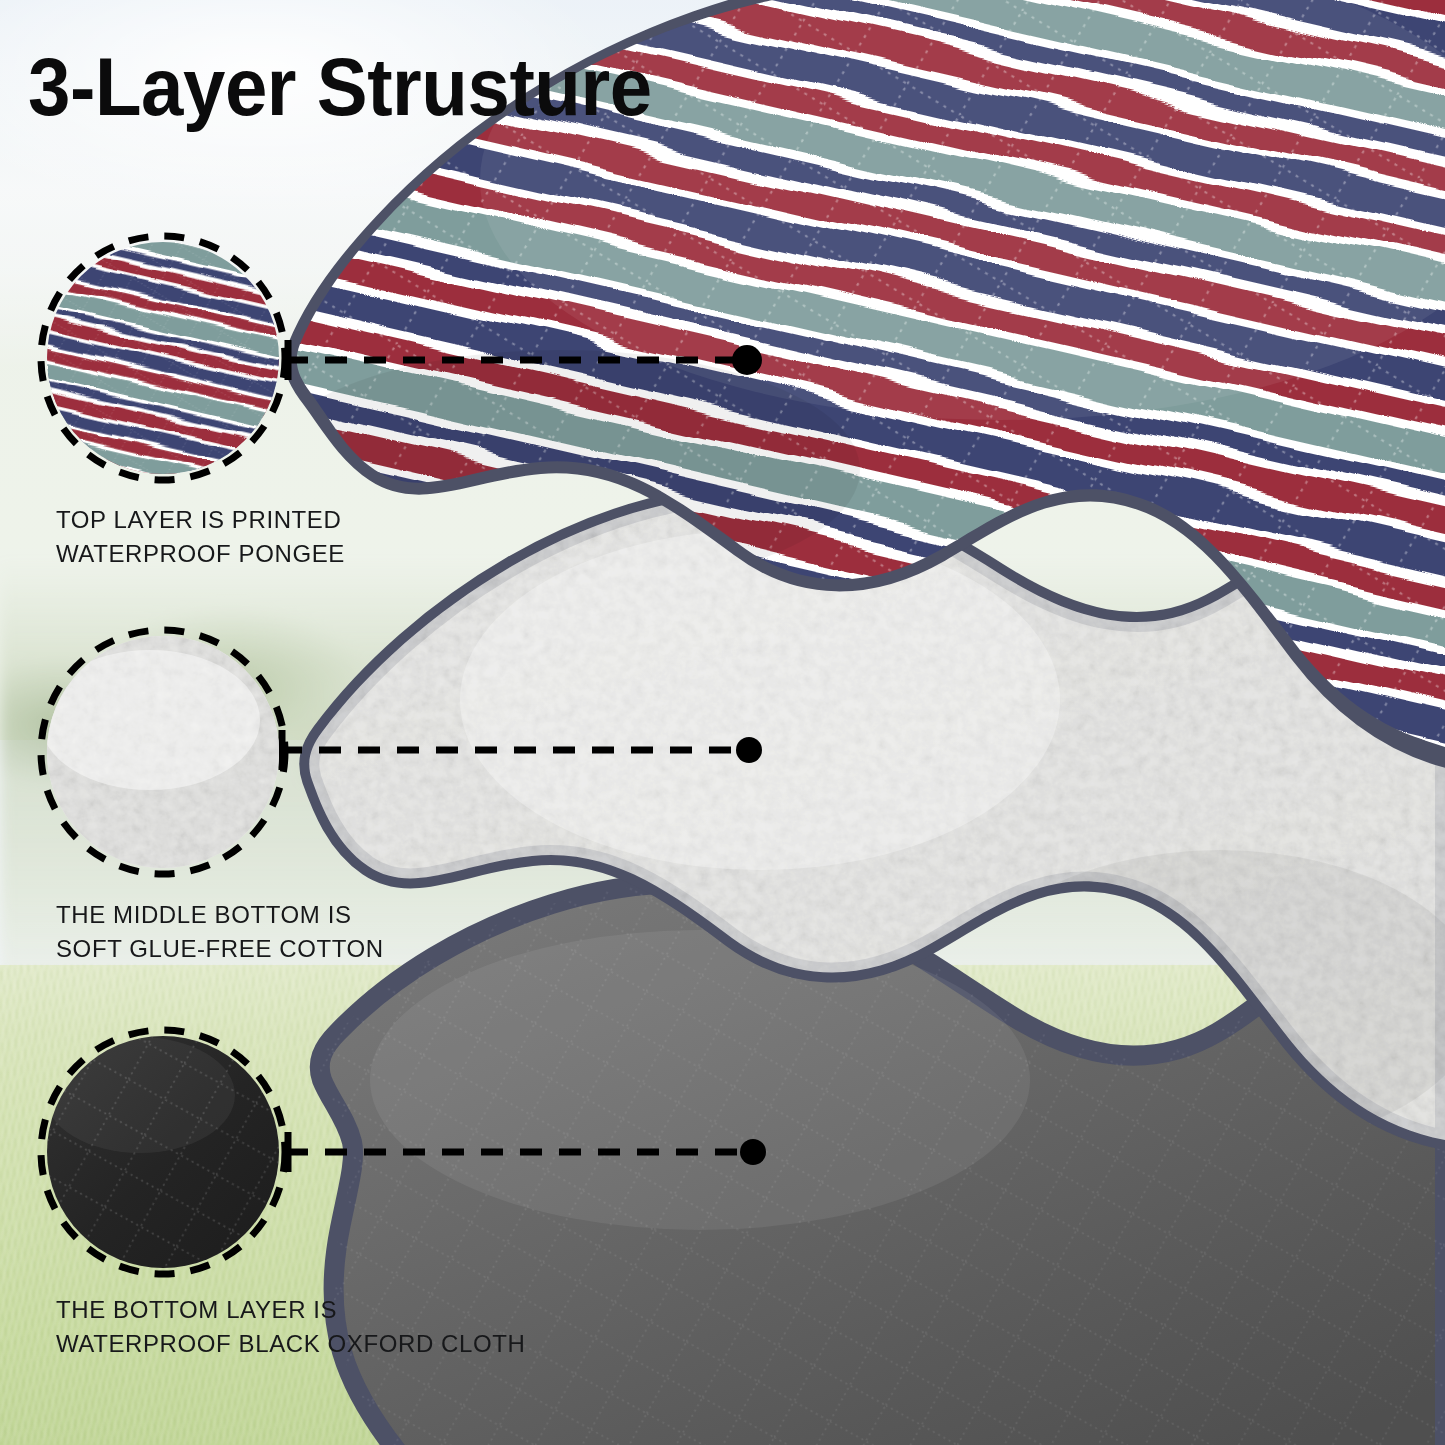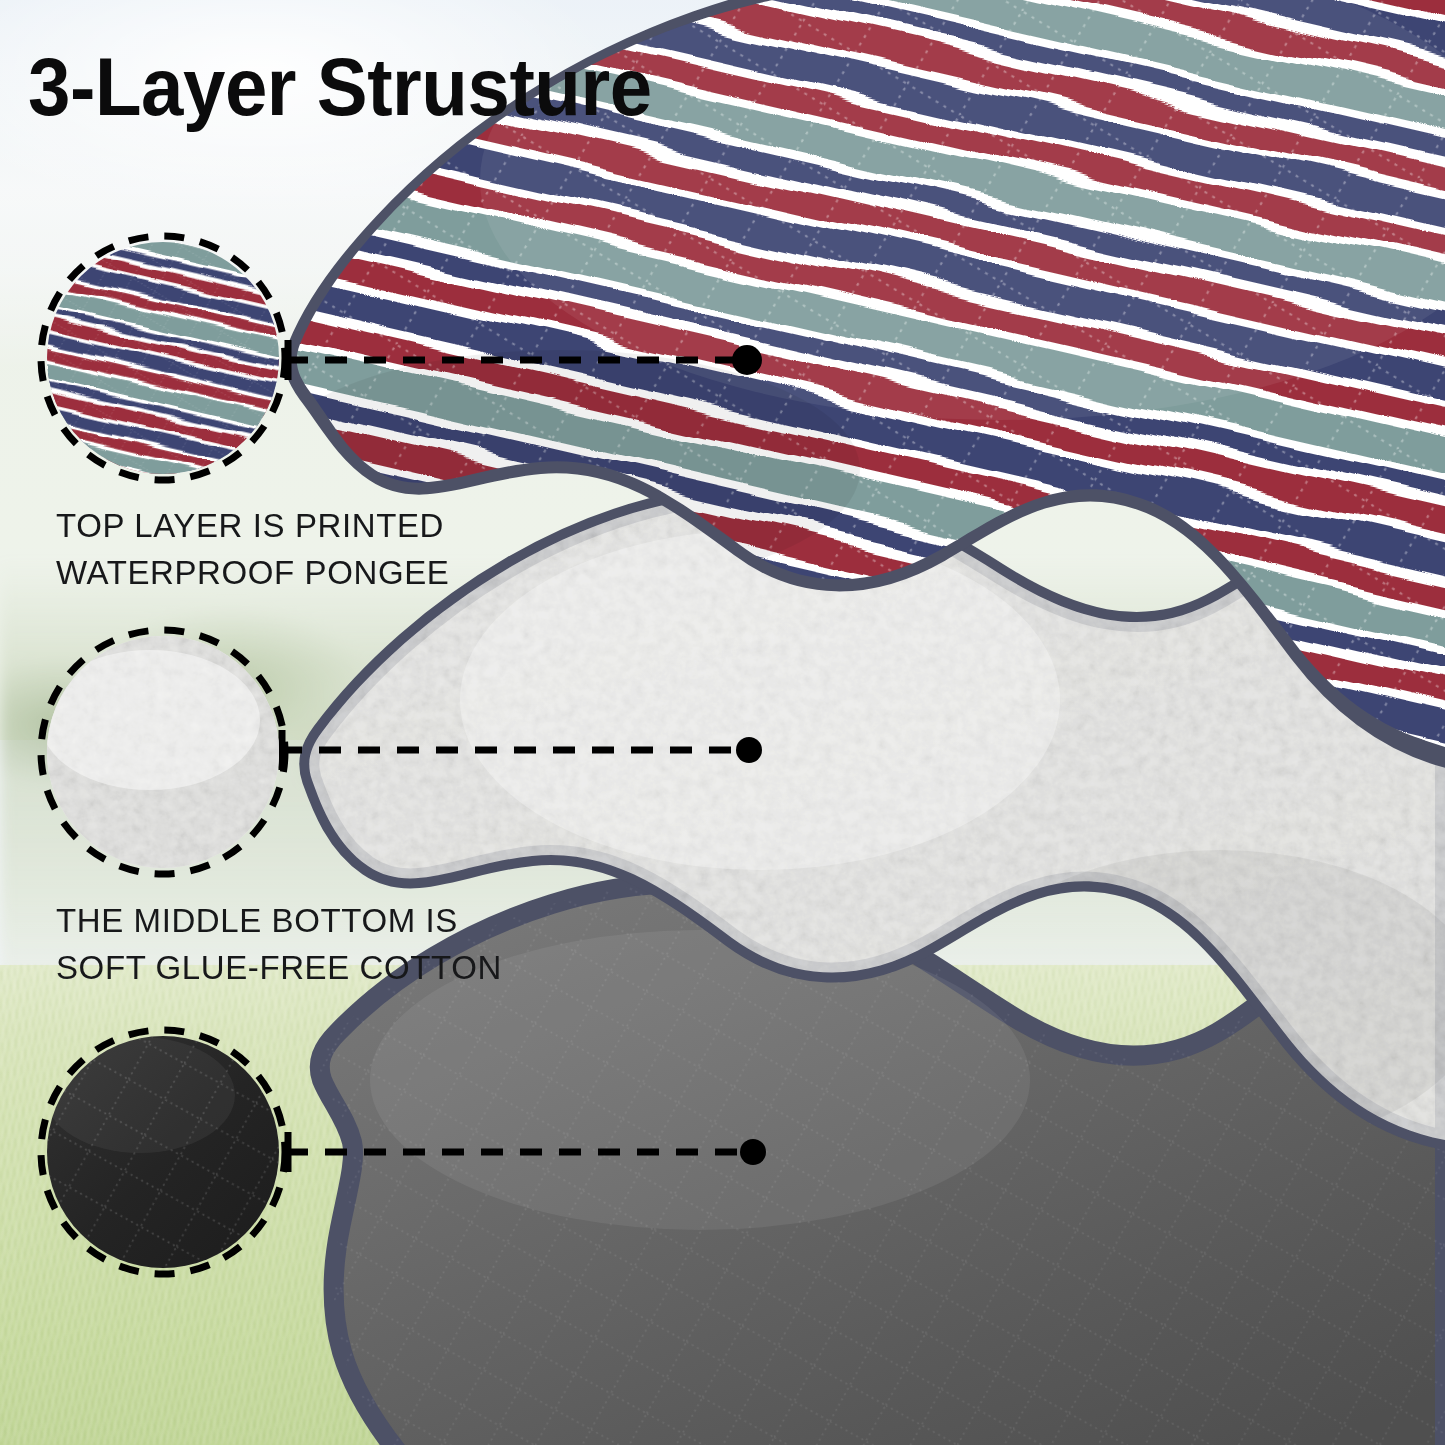--- a/index.html
+++ b/index.html
@@ -102,21 +102,21 @@
     white-space: nowrap;
     font-stretch: condensed;
     transform: scaleX(0.93);
     transform-origin: left center;
   }
 
   
   .caption {
     position: absolute;
     color: #17181a;
-    font-size: 33px;
+    font-size: 24px;
     line-height: 1.42;
     letter-spacing: 0.6px;
     white-space: pre-line;
     font-weight: 400;
   }
   #cap-top    { left: 56px;  top: 503px; }
   #cap-middle { left: 56px;  top: 898px; }
   #cap-bottom { left: 56px;  top: 1293px; }
 </style>
 </head>
@@ -345,14 +345,16 @@
       <circle cx="163" cy="1152" r="122" fill="none" stroke="#000000" stroke-width="7" stroke-dasharray="20 16"></circle>
     </g>
   </svg>
 
   <div class="title">3-Layer Strusture</div>
 
   <div class="caption" id="cap-top">TOP LAYER IS PRINTED
 WATERPROOF PONGEE</div>
   <div class="caption" id="cap-middle">THE MIDDLE BOTTOM IS
 SOFT GLUE-FREE COTTON</div>
+  <div class="caption" id="cap-bottom">THE BOTTOM LAYER IS
+WATERPROOF BLACK OXFORD CLOTH</div>
 
 </div>
 
 </body></html>

